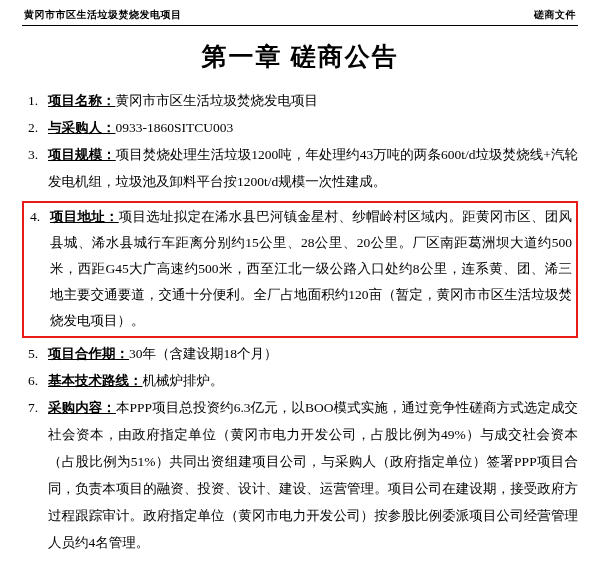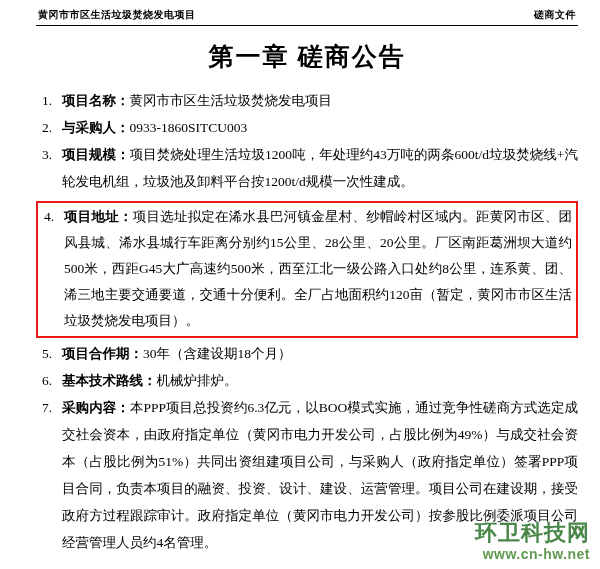--- a/index.html
+++ b/index.html
@@ -13,21 +13,21 @@
     font-family: "Liberation Serif", serif;
     color: #000000;
     overflow: hidden;
     position: relative;
   }
   .page {
     position: relative;
     width: 600px;
     height: 569px;
     box-sizing: border-box;
-    padding: 8px 22px 0 36px;
+    padding: 8px 22px 0 22px;
   }
   
   .header {
     display: flex;
     justify-content: space-between;
     align-items: baseline;
     font-size: 10px;
     font-weight: bold;
     letter-spacing: 0.5px;
     padding: 0 2px 3px 2px;
@@ -73,20 +73,21 @@
     padding-left: 6px;
     box-sizing: border-box;
   }
   .li-body {
     flex: 1 1 auto;
     text-align: justify;
     text-justify: inter-ideograph;
   }
   .li-label {
     font-weight: bold;
+    text-decoration: underline;
   }
   
   .highlight-box {
     border: 2px solid #e81b16;
     margin: 2px 0 2px 0;
     padding: 1px 4px 2px 0;
     box-sizing: border-box;
   }
   .highlight-box .list-item {
     line-height: 26px;
@@ -171,18 +172,14 @@
       <span class="li-body"><span class="li-label">基本技术路线：</span><span>机械炉排炉。</span></span>
     </div>
 
     <div class="list-item">
       <span class="li-num">7.</span>
       <span class="li-body"><span class="li-label">采购内容：</span><span>本PPP项目总投资约6.3亿元，以BOO模式实施，通过竞争性磋商方式选定成交社会资本，由政府指定单位（黄冈市电力开发公司，占股比例为49%）与成交社会资本（占股比例为51%）共同出资组建项目公司，与采购人（政府指定单位）签署PPP项目合同，负责本项目的融资、投资、设计、建设、运营管理。项目公司在建设期，接受政府方过程跟踪审计。政府指定单位（黄冈市电力开发公司）按参股比例委派项目公司经营管理人员约4名管理。</span></span>
     </div>
 
   </div>
 
-  <div class="watermark">
-    <div class="wm-main">环卫科技网</div>
-    <div class="wm-sub">www.cn-hw.net</div>
-  </div>
 
 </div>
 
 </body></html>

